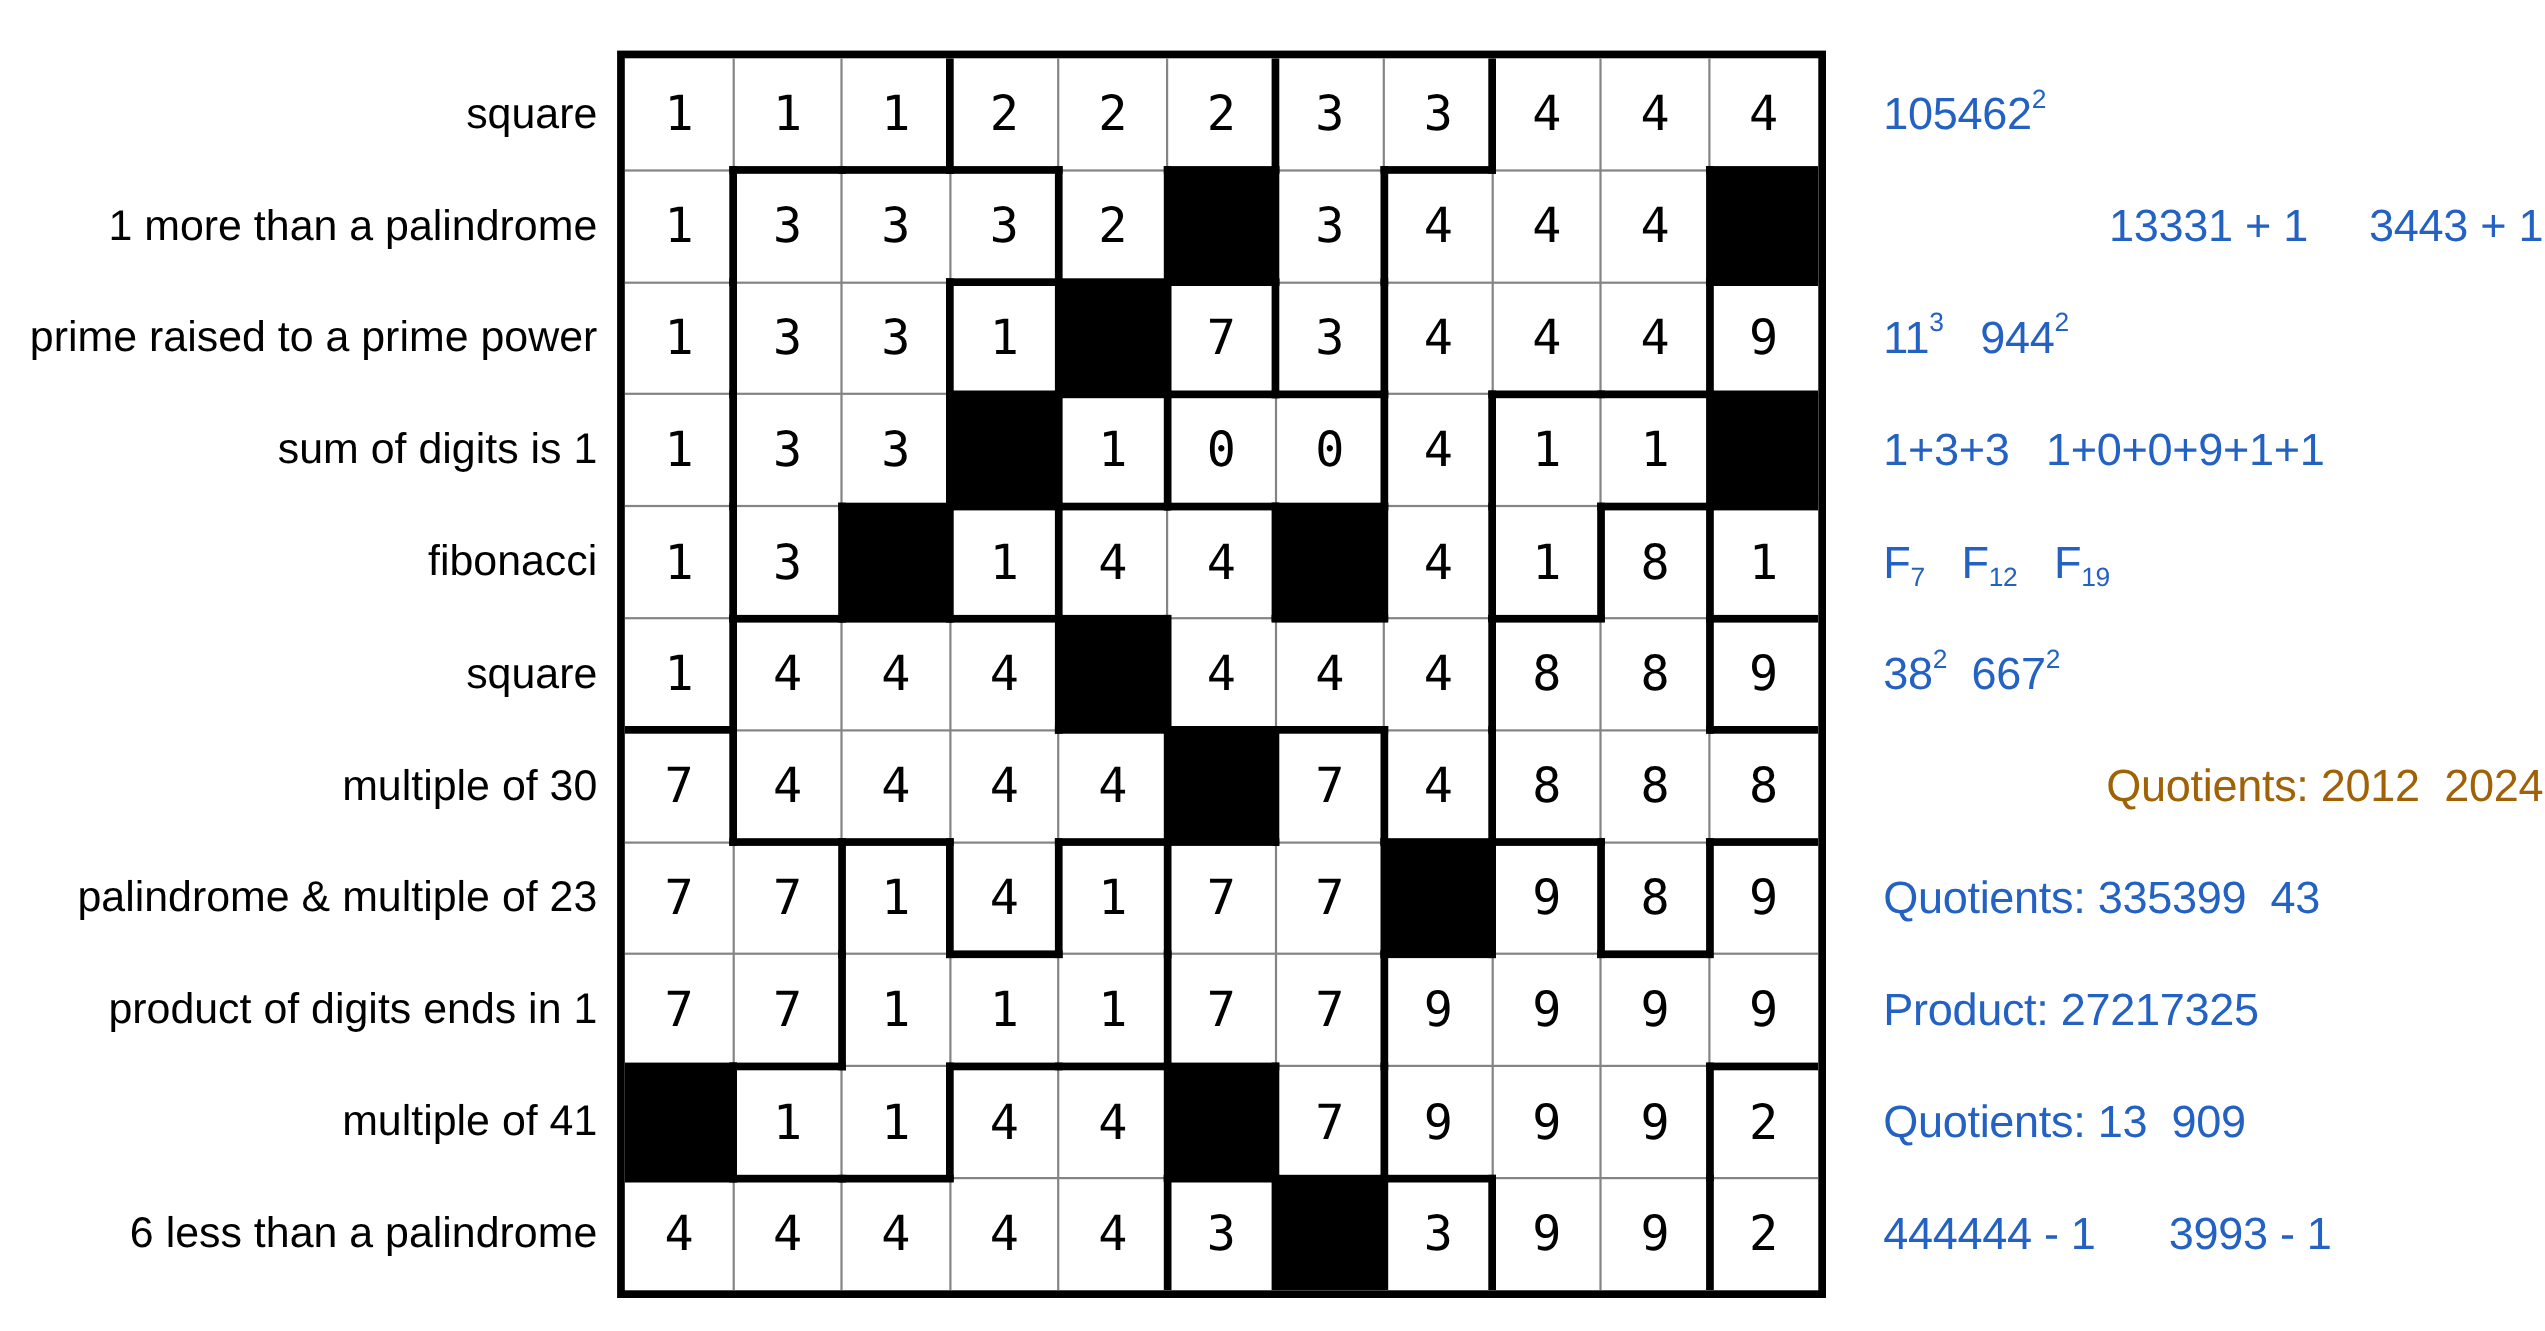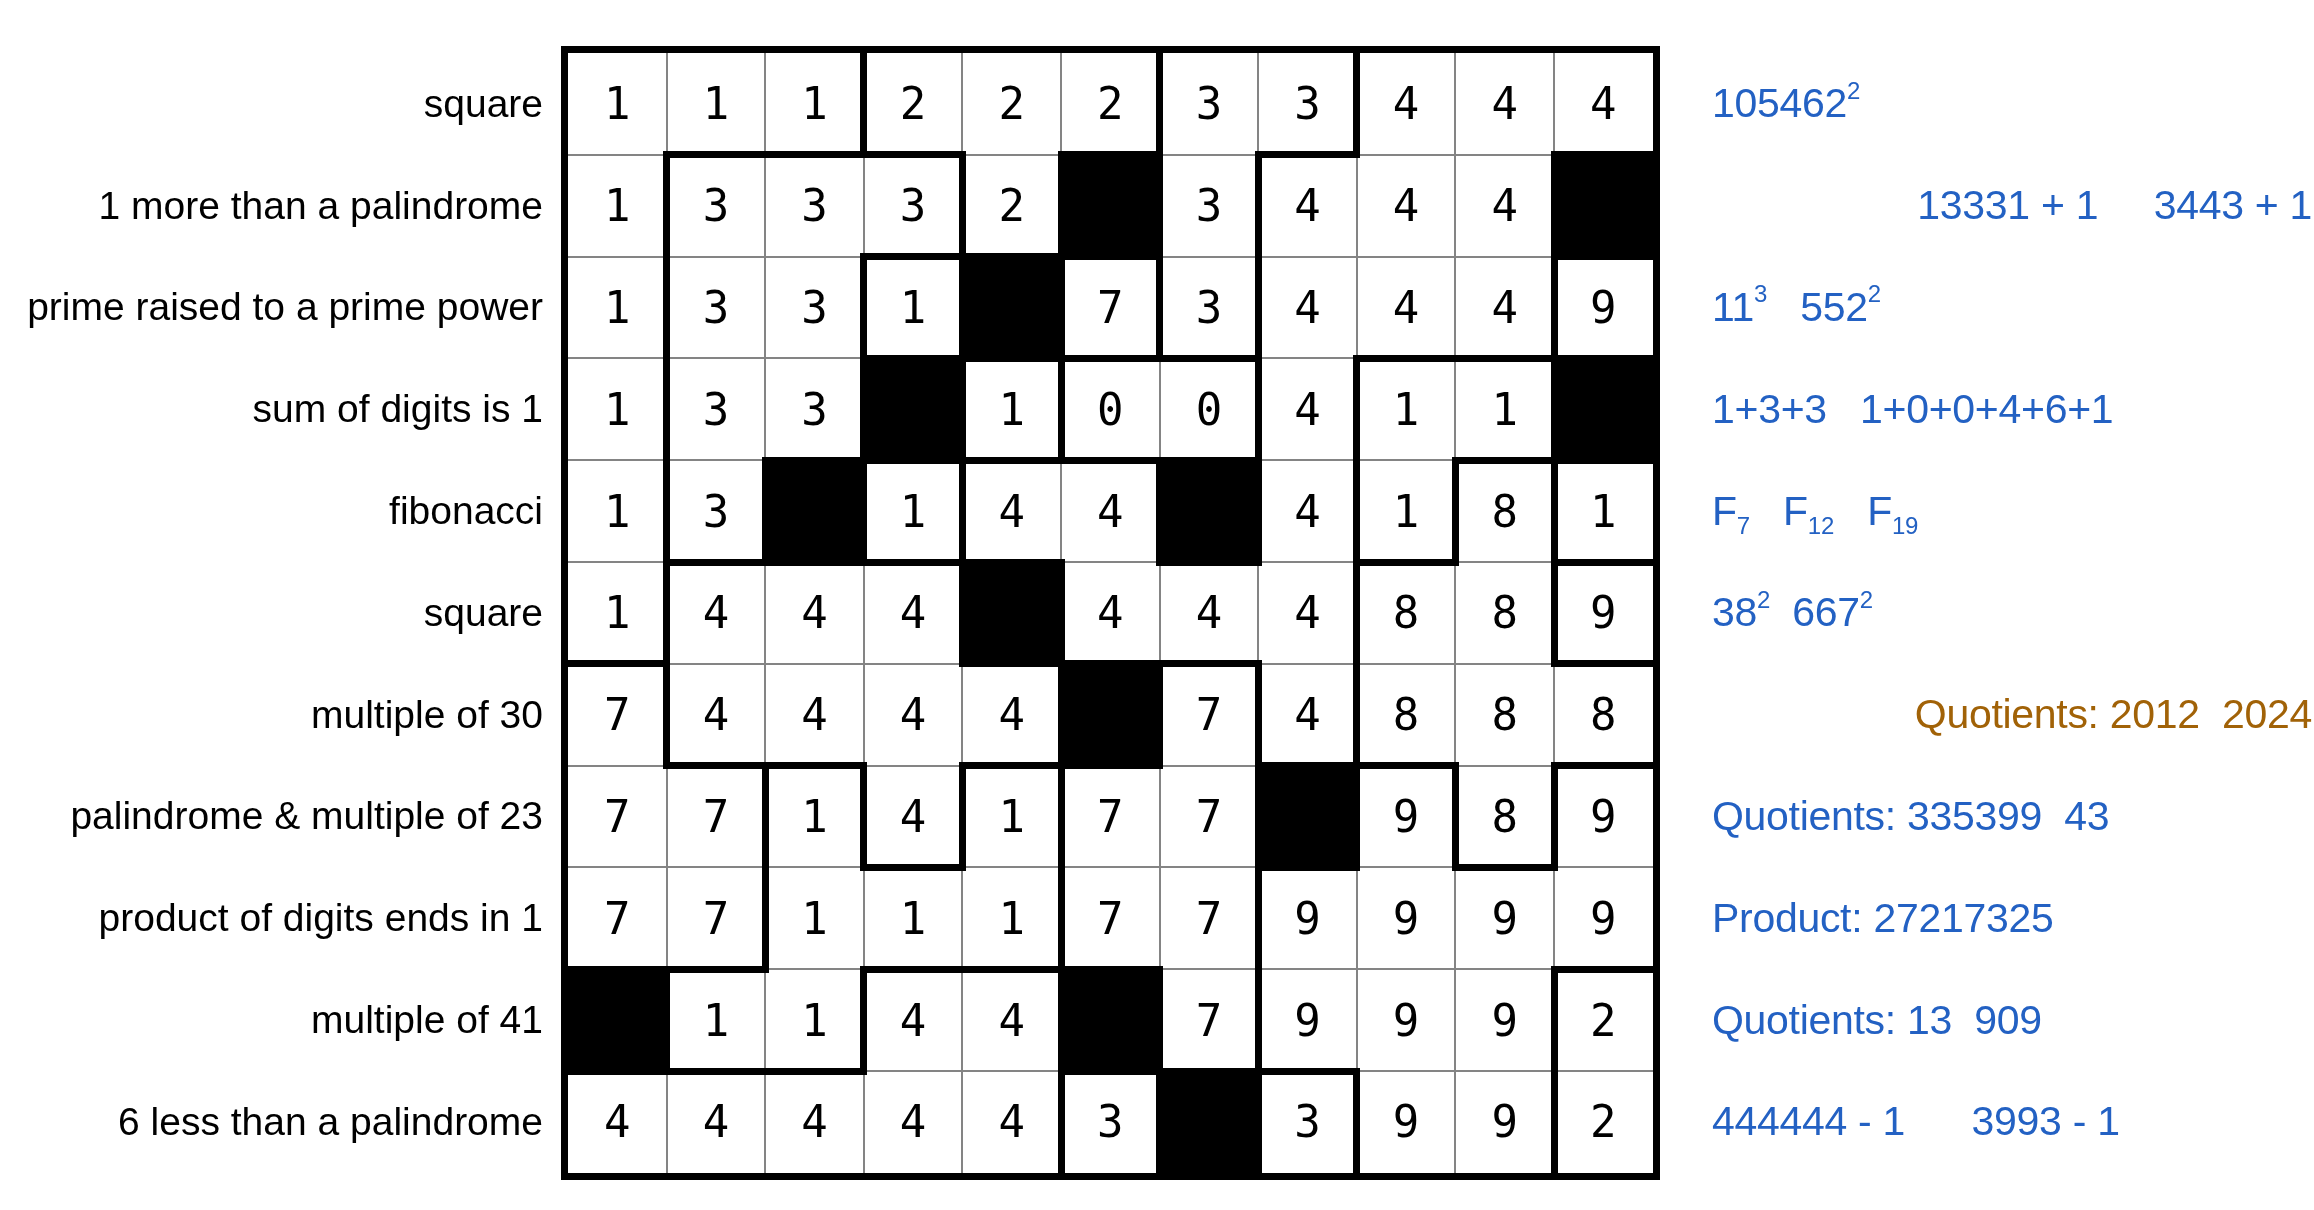--- a/index.html
+++ b/index.html
@@ -300,22 +300,22 @@
       <div class="seg" style="left: 0px; top: 1014.5px; width: 102.1px; height: 7px; background: rgb(0, 0, 0);"></div>
       <div class="seg" style="left: 95.1px; top: 1014.5px; width: 105.6px; height: 7px; background: rgb(0, 0, 0);"></div>
       <div class="seg" style="left: 193.7px; top: 1014.5px; width: 105.6px; height: 7px; background: rgb(0, 0, 0);"></div>
       <div class="seg" style="left: 489.5px; top: 1014.5px; width: 105.6px; height: 7px; background: rgb(0, 0, 0);"></div>
       <div class="seg" style="left: 588.1px; top: 1014.5px; width: 105.6px; height: 7px; background: rgb(0, 0, 0);"></div>
       <div class="seg" style="left: 686.7px; top: 1014.5px; width: 105.6px; height: 7px; background: rgb(0, 0, 0);"></div>
     </div>
   <div id="answers">
       <div class="answer" style="top: 53px; height: 101.8px; color: rgb(35, 97, 195);"><span class="">105462</span><span class="sup">2</span></div>
       <div class="answer" style="top: 154.8px; height: 101.8px; color: rgb(35, 97, 195); justify-content: flex-end;"><span class="">13331 + 1     3443 + 1</span></div>
-      <div class="answer" style="top: 256.6px; height: 101.8px; color: rgb(35, 97, 195);"><span class="">11</span><span class="sup">3</span><span class="">   552</span><span class="sup">2</span></div>
-      <div class="answer" style="top: 358.4px; height: 101.8px; color: rgb(35, 97, 195);"><span class="">1+3+3   1+0+0+4+6+1</span></div>
+      <div class="answer" style="top: 256.6px; height: 101.8px; color: rgb(35, 97, 195);"><span class="">11</span><span class="sup">3</span><span class="">   944</span><span class="sup">2</span></div>
+      <div class="answer" style="top: 358.4px; height: 101.8px; color: rgb(35, 97, 195);"><span class="">1+3+3   1+0+0+9+1+1</span></div>
       <div class="answer" style="top: 460.2px; height: 101.8px; color: rgb(35, 97, 195);"><span class="">F</span><span class="sub">7</span><span class="">   F</span><span class="sub">12</span><span class="">   F</span><span class="sub">19</span></div>
       <div class="answer" style="top: 562px; height: 101.8px; color: rgb(35, 97, 195);"><span class="">38</span><span class="sup">2</span><span class="">  667</span><span class="sup">2</span></div>
       <div class="answer" style="top: 663.8px; height: 101.8px; color: #a16207; justify-content: flex-end;"><span class="">Quotients: 2012  2024</span></div>
       <div class="answer" style="top: 765.6px; height: 101.8px; color: rgb(35, 97, 195);"><span class="">Quotients: 335399  43</span></div>
       <div class="answer" style="top: 867.4px; height: 101.8px; color: rgb(35, 97, 195);"><span class="">Product: 27217325</span></div>
       <div class="answer" style="top: 969.2px; height: 101.8px; color: rgb(35, 97, 195);"><span class="">Quotients: 13  909</span></div>
       <div class="answer" style="top: 1071px; height: 101.8px; color: rgb(35, 97, 195);"><span class="">444444 - 1      3993 - 1</span></div>
     </div>
 </div>
 

